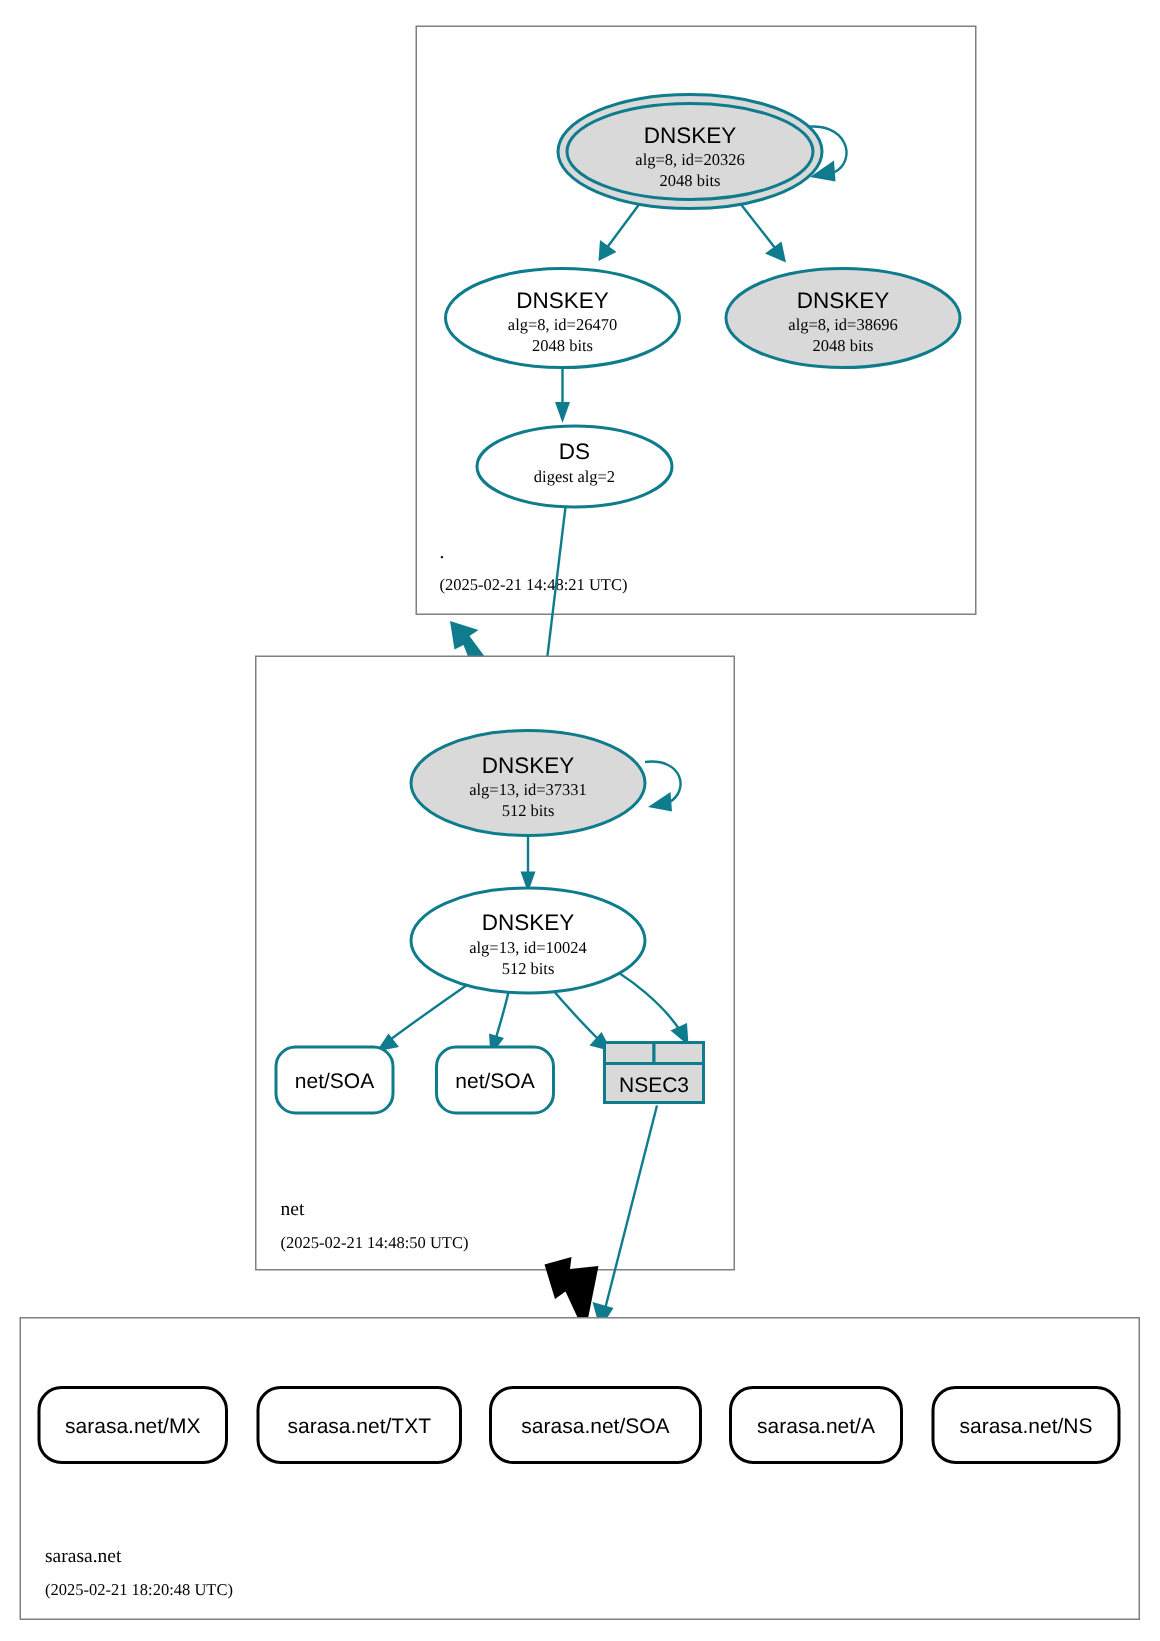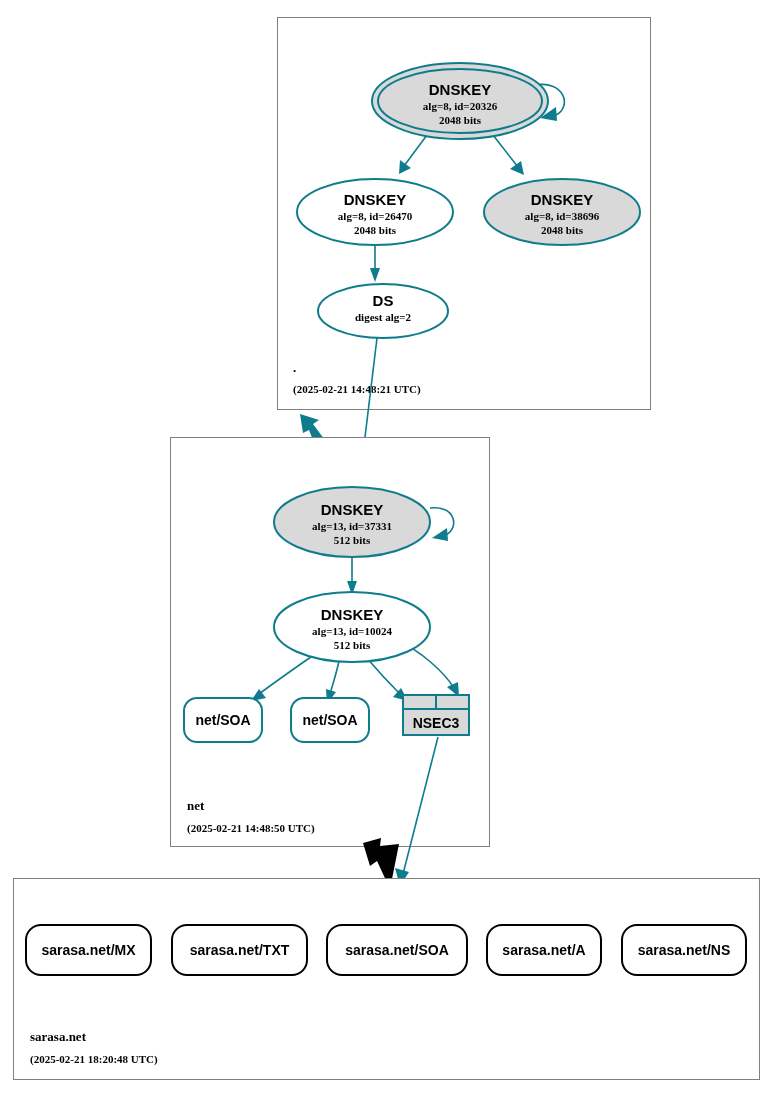--- a/index.html
+++ b/index.html
@@ -1,18 +1,18 @@
 <!DOCTYPE html>
 <html><head>
 <meta charset="utf-8">
 <style>
   html,body{margin:0;padding:0;background:#ffffff;}
   body{width:773px;height:1094px;overflow:hidden;
        font-family:"Liberation Sans",sans-serif;}
-  #canvas{position:relative;width:773px;height:1094px;font-weight:bold;}
+  #canvas{position:relative;width:773px;height:1094px;}
   svg{display:block;}
   .zone-box{fill:#ffffff;stroke:#808080;stroke-width:1;}
   .node-ell{stroke:#0e7c8c;stroke-width:2;}
   .fill-gray{fill:#d9d9d9;}
   .fill-white{fill:#ffffff;}
   .rrset-rect{fill:#ffffff;stroke:#0e7c8c;stroke-width:2;}
   .rrset-rect-blk{fill:#ffffff;stroke:#000000;stroke-width:2;}
   .nsec-cell{fill:#d9d9d9;stroke:#0e7c8c;stroke-width:2;}
   .edge{fill:none;stroke:#0e7c8c;stroke-width:1.6;}
   .edge-head{fill:#0e7c8c;stroke:none;}

